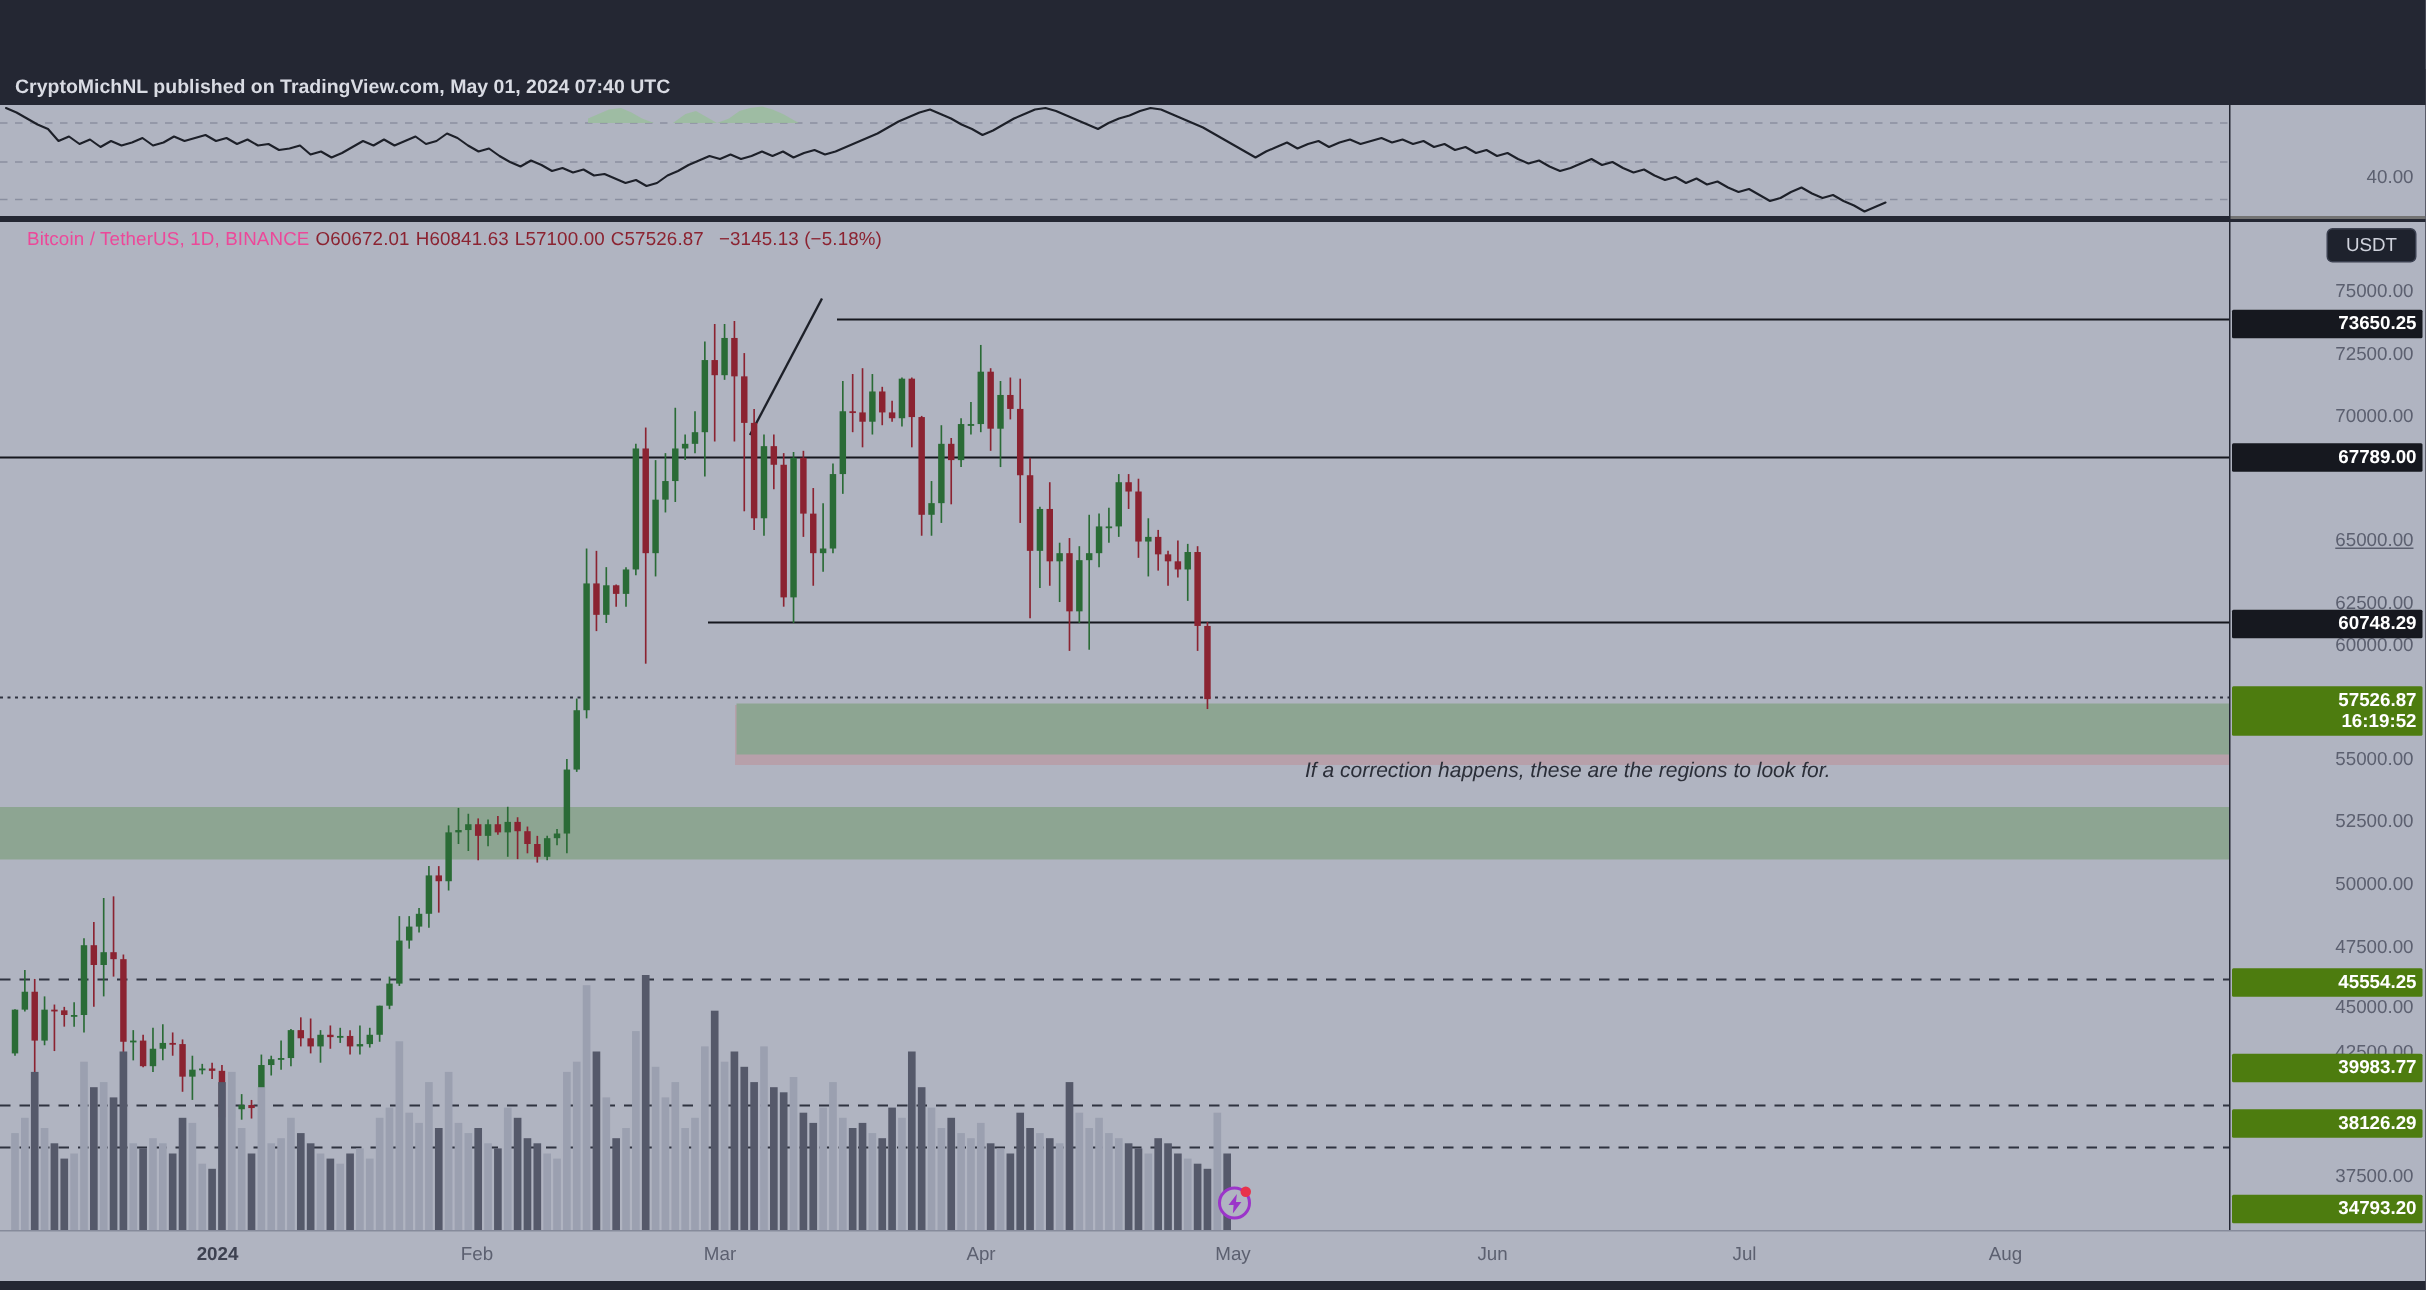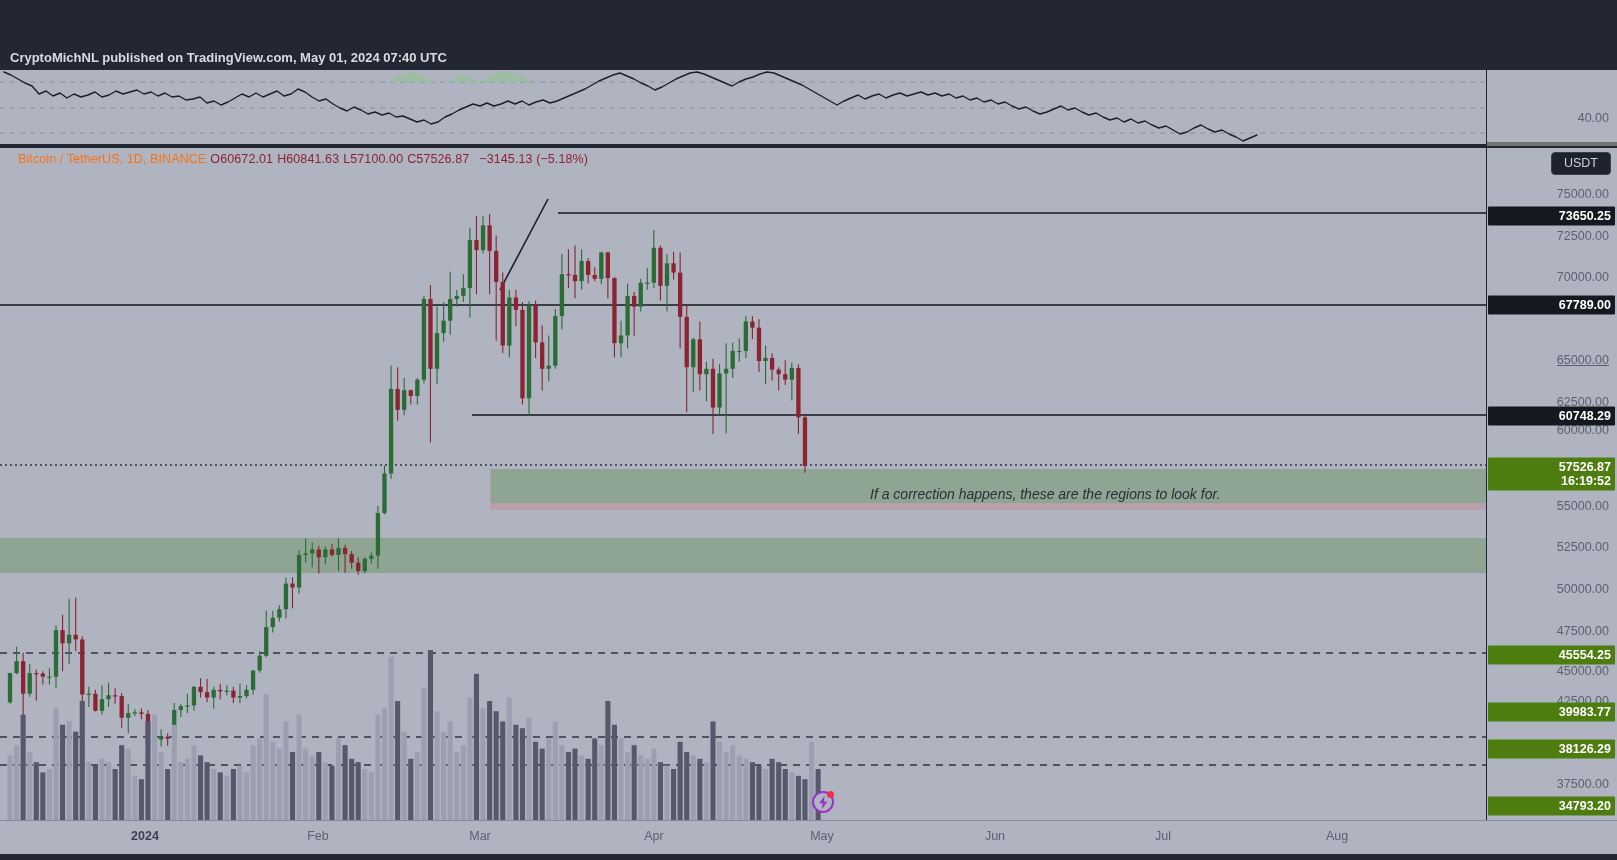--- a/index.html
+++ b/index.html
@@ -20,30 +20,30 @@
   }
 
   
   .pane { position: absolute; left: 0; background: #b0b4c1; }
   #pane-ind  { top: 24px;  height: 76px;  width: 1486px; border-bottom: 2px solid #242733; }
   #pane-main { top: 102px; height: 672px; width: 1486px; }
 
   .axis-right {
     position: absolute; left: 1486px; width: 131px; background: #b0b4c1;
   }
-  #axis-ind  { top: 24px;  height: 76px; border-bottom: 4px solid #737373; }
+  #axis-ind  { top: 24px;  height: 76px; border-bottom: 2px solid #737373; }
   #axis-main { top: 102px; height: 672px; padding-left: 26px; }
   .axis-sep { position:absolute; left:1486px; top:24px; width:1px; height:750px; background:#242733; z-index:30;}
 
   
   .legend {
     position: absolute; left: 18px; top: 106px; z-index: 25;
     font-size: 12.5px; color: #4d5160; white-space: nowrap; letter-spacing: .1px;
   }
-  .legend .ttl { color: #f97316; }
+  .legend .ttl { color: #ec4899; }
   .legend .ohlc { color: #8b2331; margin-left: 4px; }
 
   
   svg { display: block; }
 
   
   .tick {
     position: absolute; right: 8px; transform: translateY(-50%);
     font-size: 12.5px; color: #5c6070; white-space: nowrap;
   }
@@ -540,21 +540,21 @@
           <rect x="808.9900000000001" y="593.8" width="5.1" height="78.2" fill="#9ba0b0"></rect>
           <rect x="815.5600000000001" y="621" width="5.1" height="51" fill="#55596a"></rect>
         </g>
     </svg>
   </div>
 
   <div class="legend">
     <span class="ttl">Bitcoin / TetherUS, 1D, BINANCE</span><span class="ohlc">O60672.01</span><span class="ohlc">H60841.63</span><span class="ohlc">L57100.00</span><span class="ohlc">C57526.87</span><span class="ohlc" style="margin-left:10px;">−3145.13 (−5.18%)</span>
   </div>
 
-  <div class="annot" style="left:870px; top:440px;">If a correction happens, these are the regions to look for.</div>
+  <div class="annot" style="left:870px; top:459px;">If a correction happens, these are the regions to look for.</div>
 
   <div class="bolt" style="left:812px; top:745px;">
     <svg width="11" height="13" viewBox="0 0 11 13">
       <path d="M6.6 0 L1 7.3 H4.4 L3.9 13 L9.6 5.4 H6 Z" fill="#9b35c9"></path>
     </svg>
     <span class="dot"></span>
   </div>
 
   <div class="axis-right" id="axis-main">
     <div class="usdt-chip">USDT</div>

